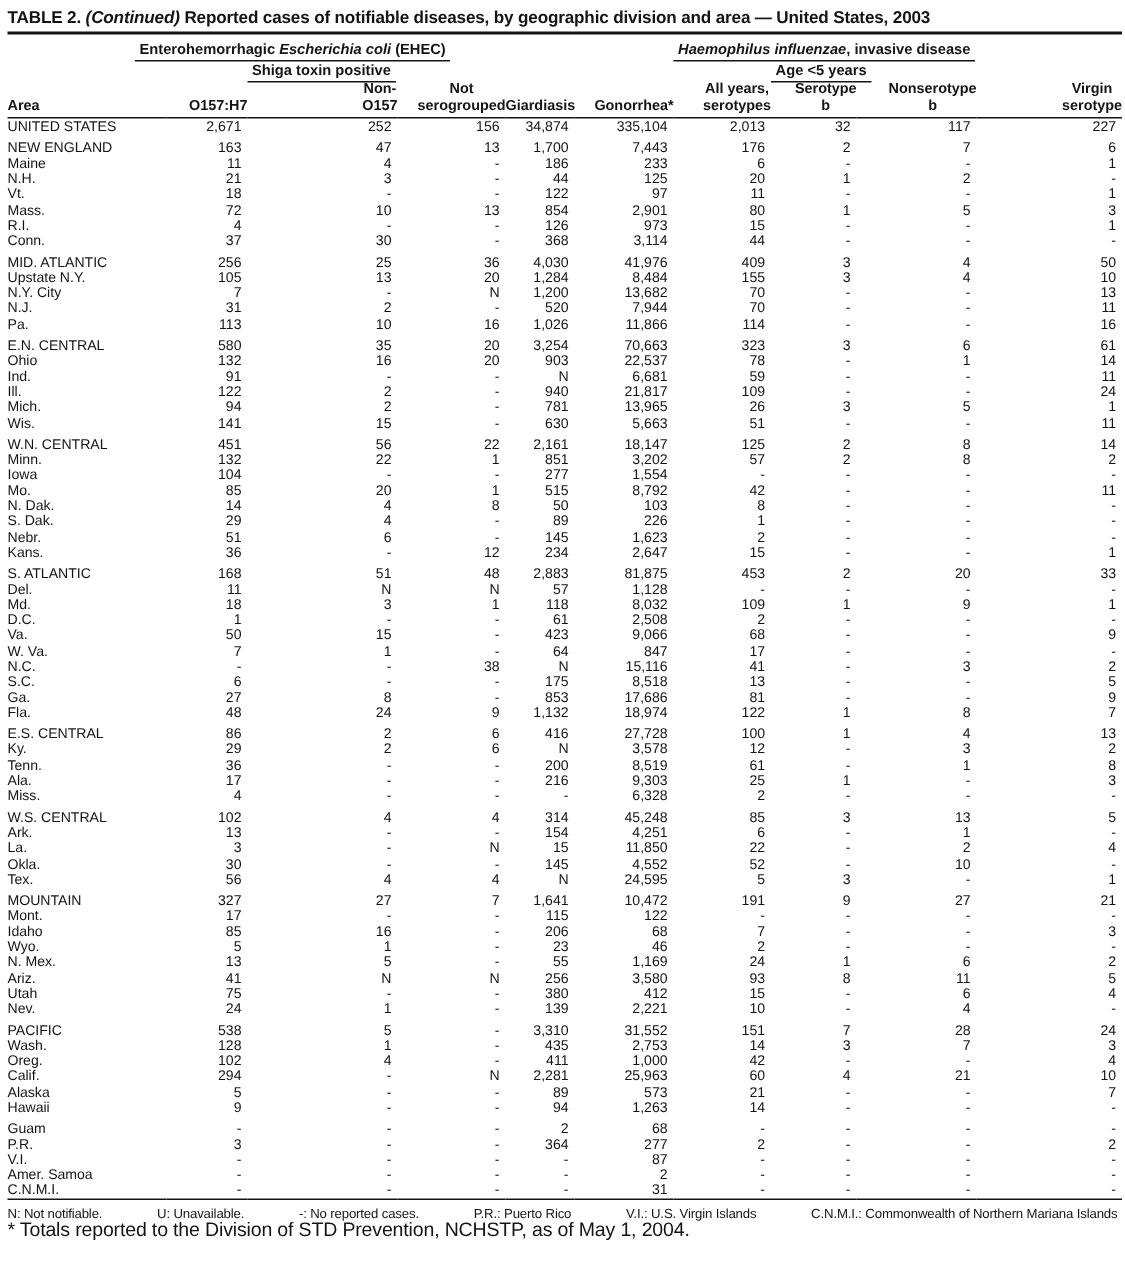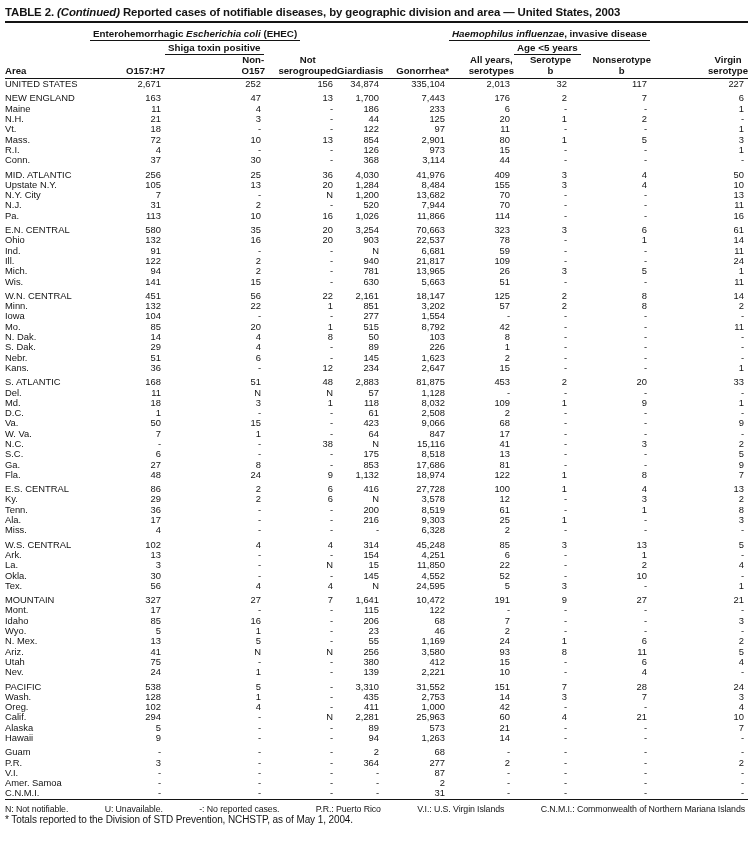--- a/index.html
+++ b/index.html
@@ -45,21 +45,21 @@
   td.num  { text-align:right; font-size:9.4px; line-height:10.3px; padding-right:4px; white-space:nowrap; }
   tr.gap td { height:4px; line-height:4px; font-size:2px; }
   tr.end td { border-bottom:1.8px solid #141414; }
 
   
   .legend {
     display:flex; justify-content:space-between; align-items:flex-start;
     width:740px; font-size:8.8px; line-height:10px; padding:4px 0 1px 0;
     letter-spacing:-0.1px;
   }
-  .note { font-size:10px; line-height:10px; width:740px; letter-spacing:-0.1px; }
+  .note { font-size:13px; line-height:10px; width:740px; letter-spacing:-0.1px; }
 </style>
 </head>
 <body>
 
 <div class="page">
 
   <div class="title"><span>TABLE 2.</span> <i>(Continued)</i><span> Reported cases of notifiable diseases, by geographic division and area — United States, 2003</span></div>
 
   <table class="main">
     <colgroup>

